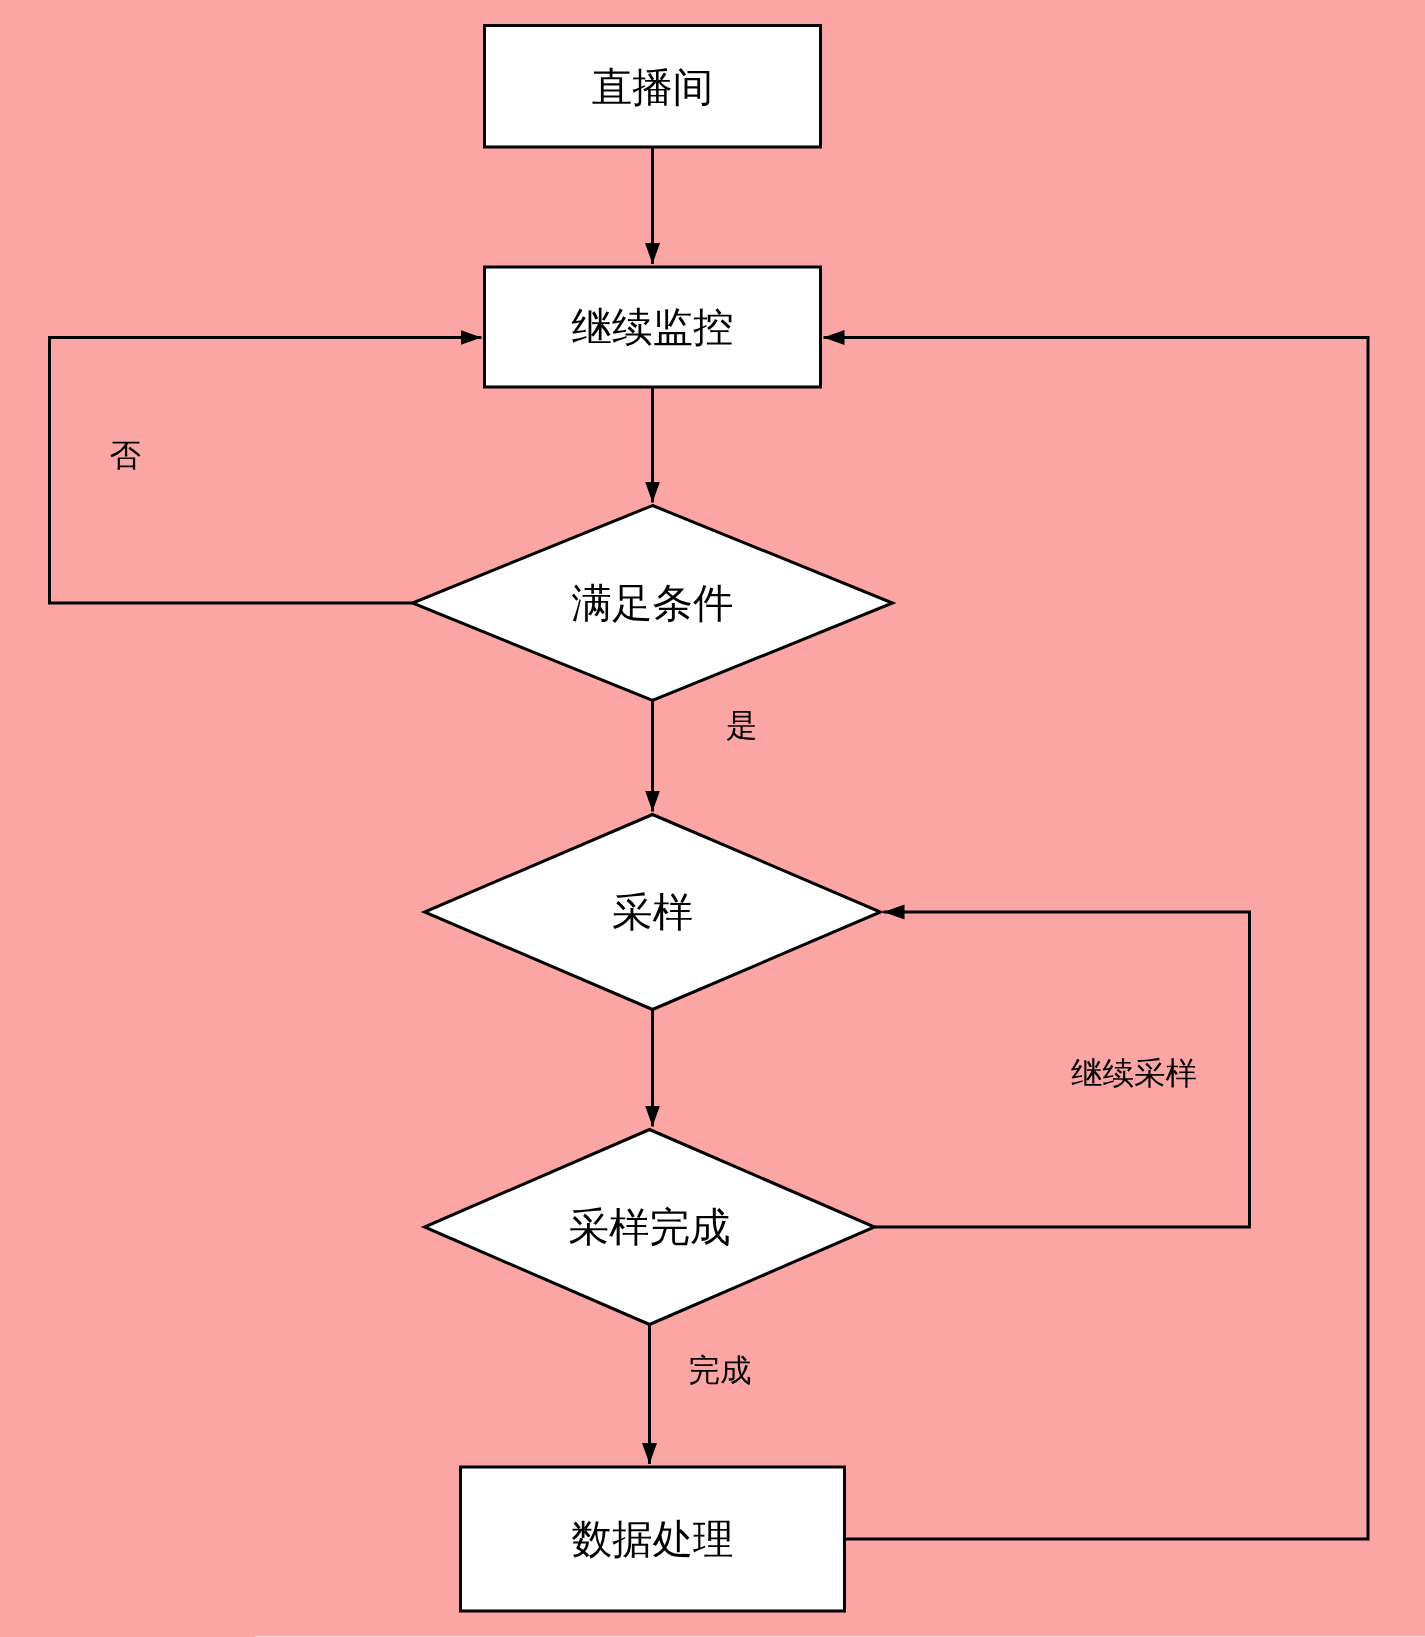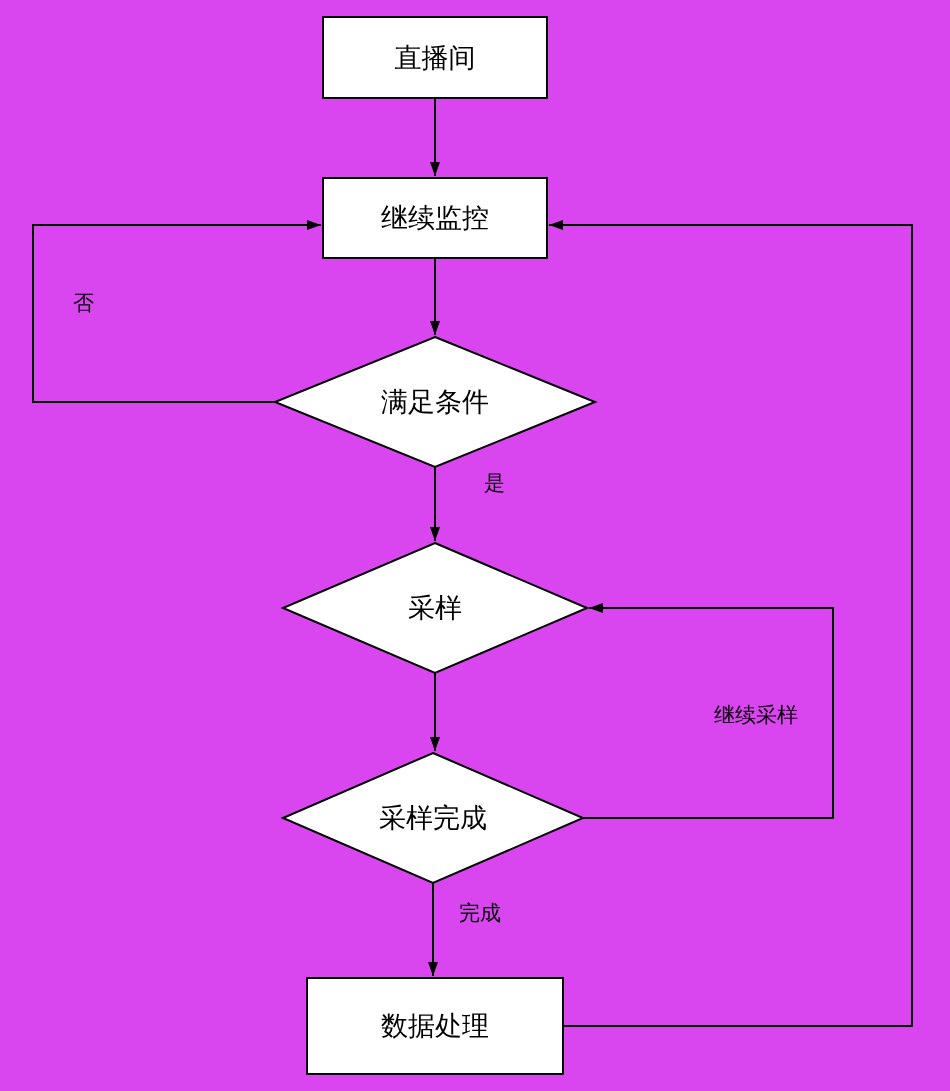--- a/index.html
+++ b/index.html
@@ -3,21 +3,21 @@
 <meta charset="utf-8">
 <style>
   html, body {
     margin: 0;
     padding: 0;
     background: #ffffff;
   }
   .canvas-wrap {
     width: 950px;
     height: 1091px;
-    background: #d946ef;
+    background: #fca5a5;
     position: relative;
     overflow: hidden;
   }
   svg {
     display: block;
   }
   .node-shape {
     fill: #ffffff;
     stroke: #000000;
     stroke-width: 2;

